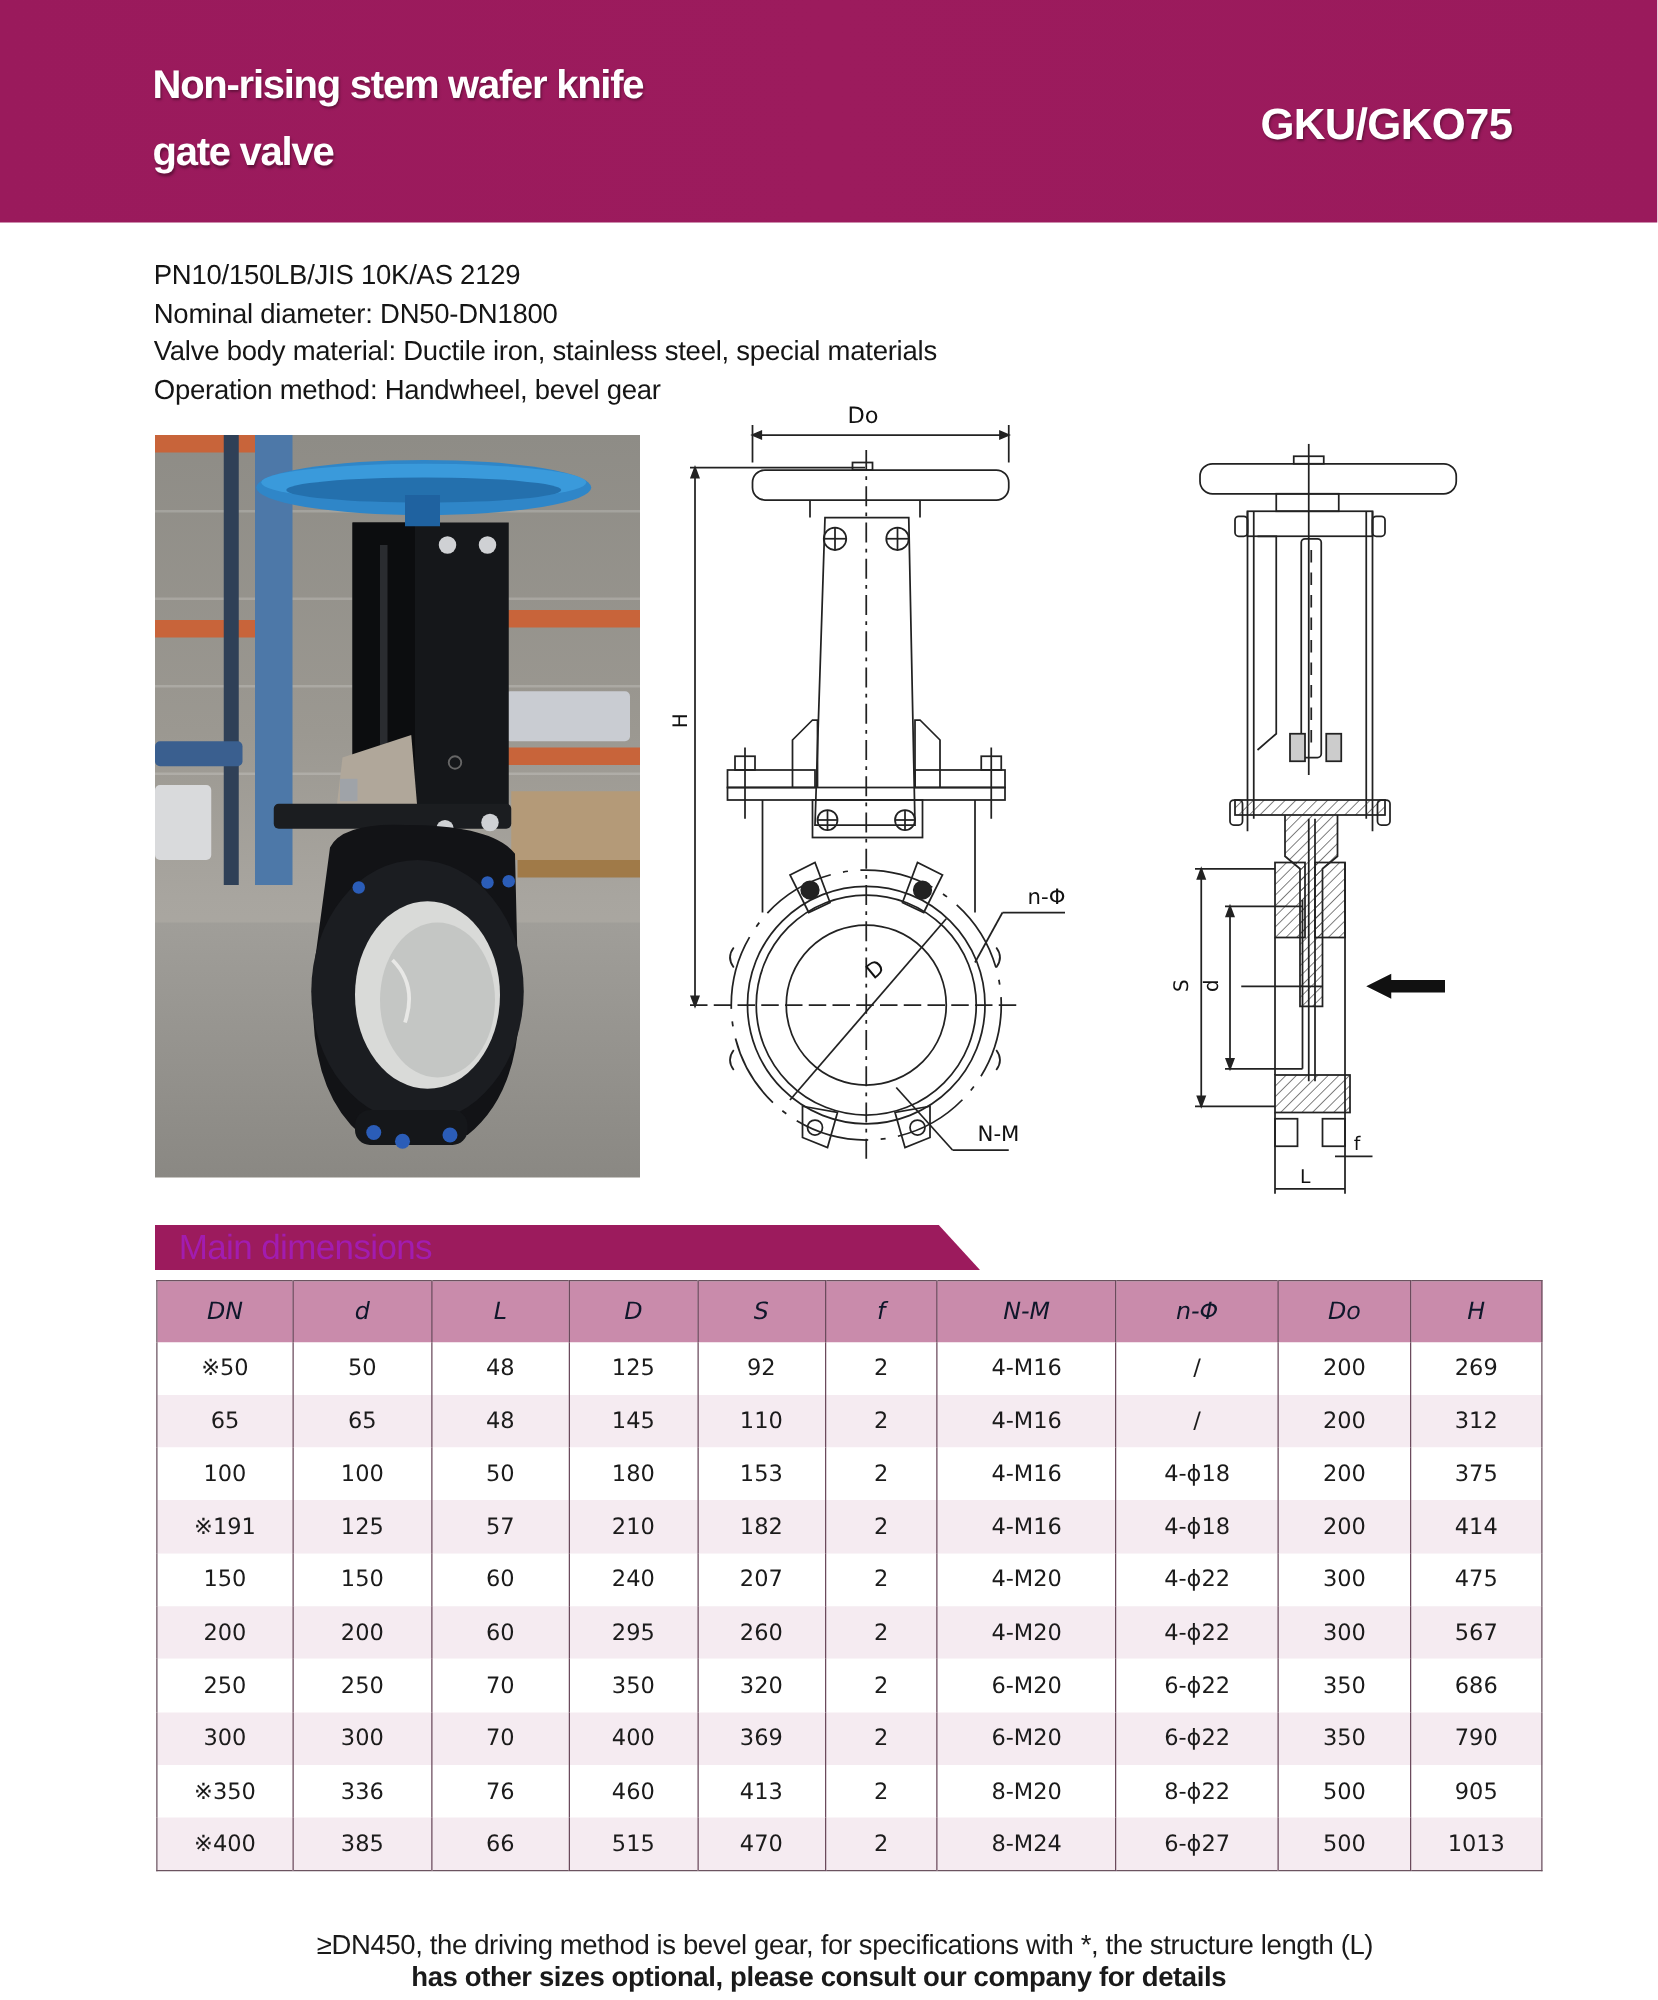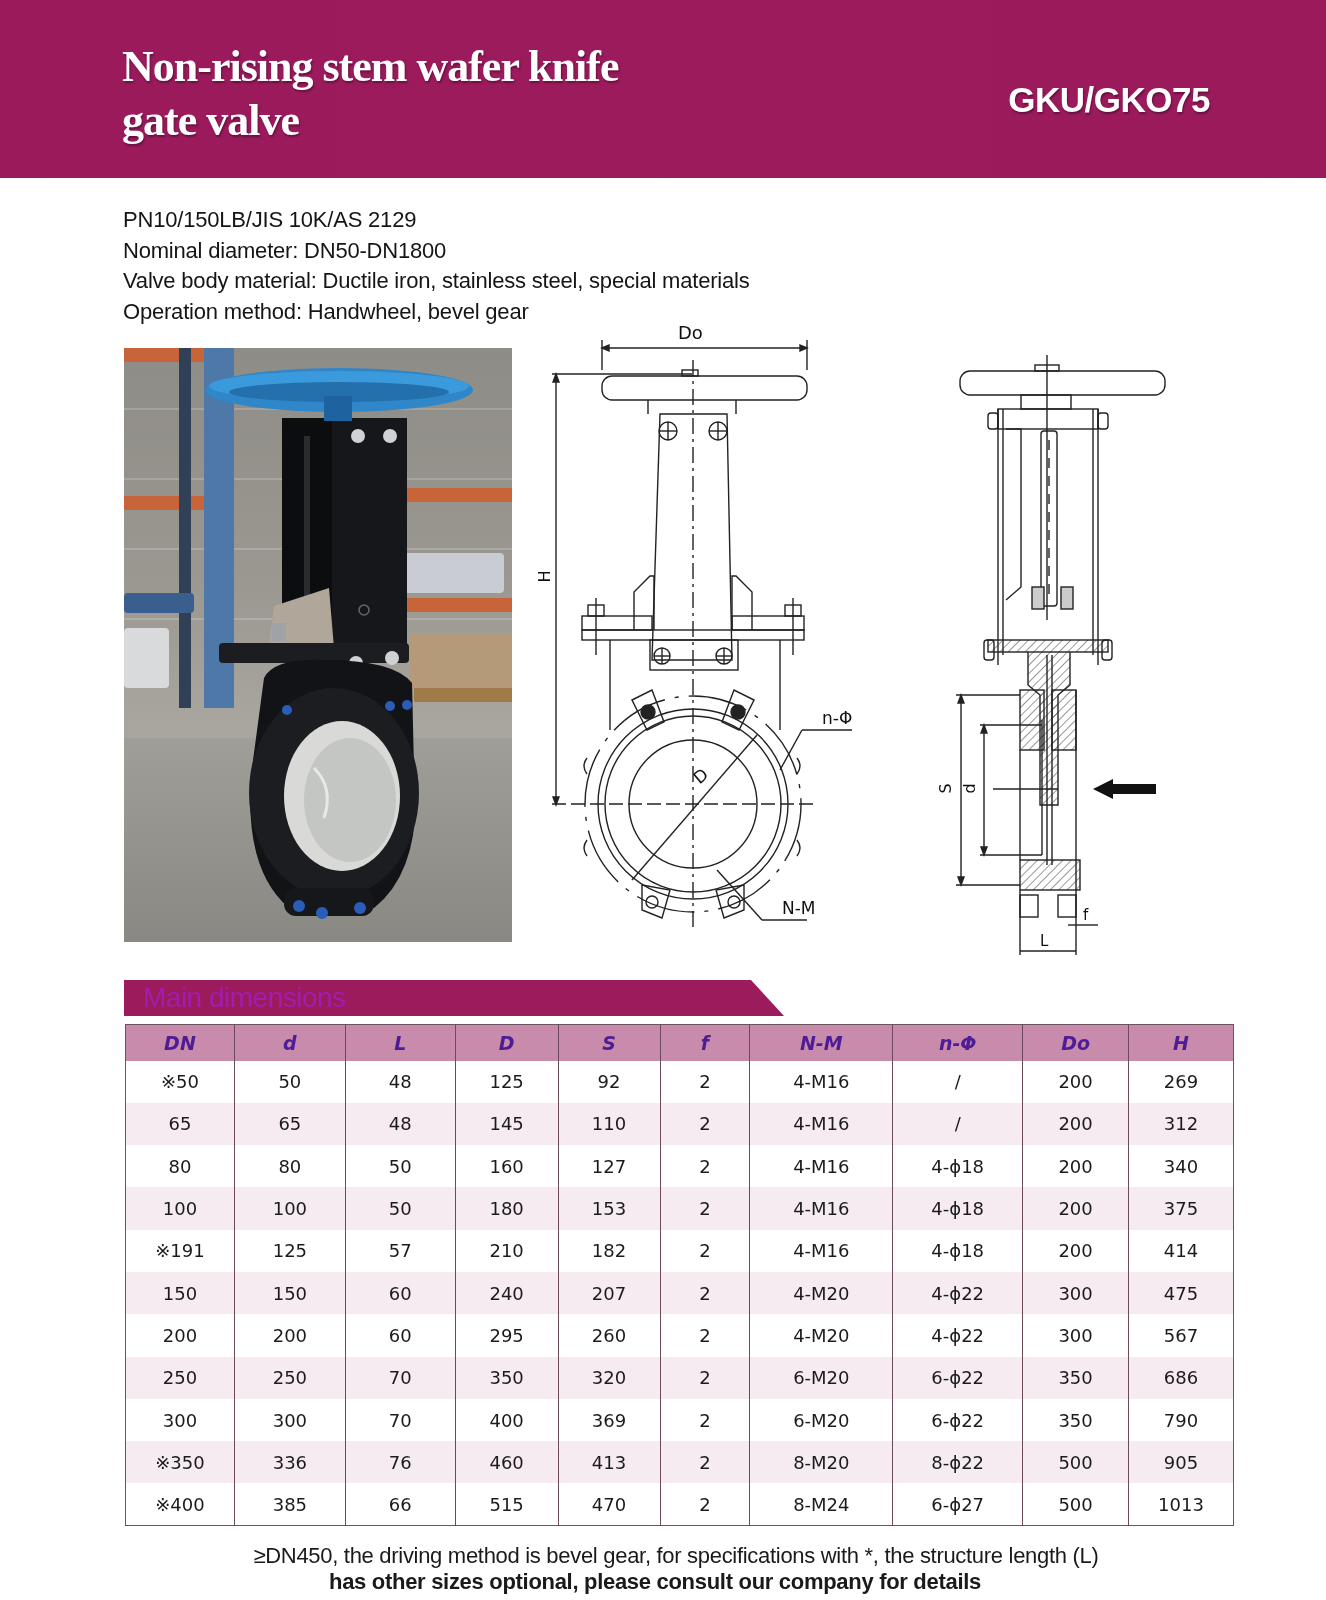--- a/index.html
+++ b/index.html
@@ -6,24 +6,23 @@
   html, body { width: 1326px; height: 1600px; background: #ffffff; overflow: hidden; }
   body { position: relative; font-family: "Liberation Sans", sans-serif; color: #111; }
 
   
   .banner {
     position: absolute; left: 0; top: 0; width: 1326px; height: 178px;
     background: linear-gradient(90deg, #9a1a5c 0%, #9c1b5d 50%, #9a1a5c 100%);
   }
   .banner-title {
     position: absolute; left: 122px; top: 40px; width: 620px;
-    color: #fff; font-weight: bold; font-size: 44px; line-height: 54px;
+    color: #fff; font-weight: bold; font-size: 32px; line-height: 54px;
     letter-spacing: -1px;
     text-shadow: 1px 2px 2px rgba(0,0,0,0.35);
-    font-family: Liberation Serif, serif;
   }
   .banner-model {
     position: absolute; right: 116px; top: 80px;
     color: #fff; font-weight: bold; font-size: 35px; letter-spacing: -0.5px;
     text-shadow: 1px 2px 2px rgba(0,0,0,0.35);
   }
 
   
   .specs { position: absolute; left: 123px; top: 205px; }
   .spec-line { font-size: 22px; line-height: 30.5px; color: #151515; letter-spacing: -0.2px; }
@@ -58,21 +57,21 @@
     font-size: 28px; font-weight: normal; letter-spacing: -0.5px; line-height: 34px;
   }
 
   
   .dims-table {
     position: absolute; left: 125px; top: 1024px; width: 1109px;
     border-collapse: collapse;
     border: 1.5px solid #6b5360;
   }
   .dims-table th {
-    height: 36px; background: #c98bab; color: #4c1d95; font-style: italic; font-weight: bold;
+    height: 49px; background: #c98bab; color: #0f172a; font-style: italic; font-weight: normal;
     font-size: 19px; text-align: center; border-right: 1.5px solid #6b4a5c;
     font-family: "DejaVu Sans", sans-serif;
   }
   .dims-table td {
     height: 42.3px; text-align: center; font-size: 18px; color: #1b1b1b;
     border-right: 1.5px solid #6b4a5c;
     font-family: "DejaVu Sans", sans-serif;
   }
   .dims-table th:last-child, .dims-table td:last-child { border-right: none; }
   .dims-table tbody tr:nth-child(odd) td { background: #ffffff; }
@@ -361,32 +360,20 @@
         <td>48</td>
         <td>145</td>
         <td>110</td>
         <td>2</td>
         <td>4-M16</td>
         <td>/</td>
         <td>200</td>
         <td>312</td>
       </tr>
       <tr>
-        <td>80</td>
-        <td>80</td>
-        <td>50</td>
-        <td>160</td>
-        <td>127</td>
-        <td>2</td>
-        <td>4-M16</td>
-        <td>4-ϕ18</td>
-        <td>200</td>
-        <td>340</td>
-      </tr>
-      <tr>
         <td>100</td>
         <td>100</td>
         <td>50</td>
         <td>180</td>
         <td>153</td>
         <td>2</td>
         <td>4-M16</td>
         <td>4-ϕ18</td>
         <td>200</td>
         <td>375</td>

